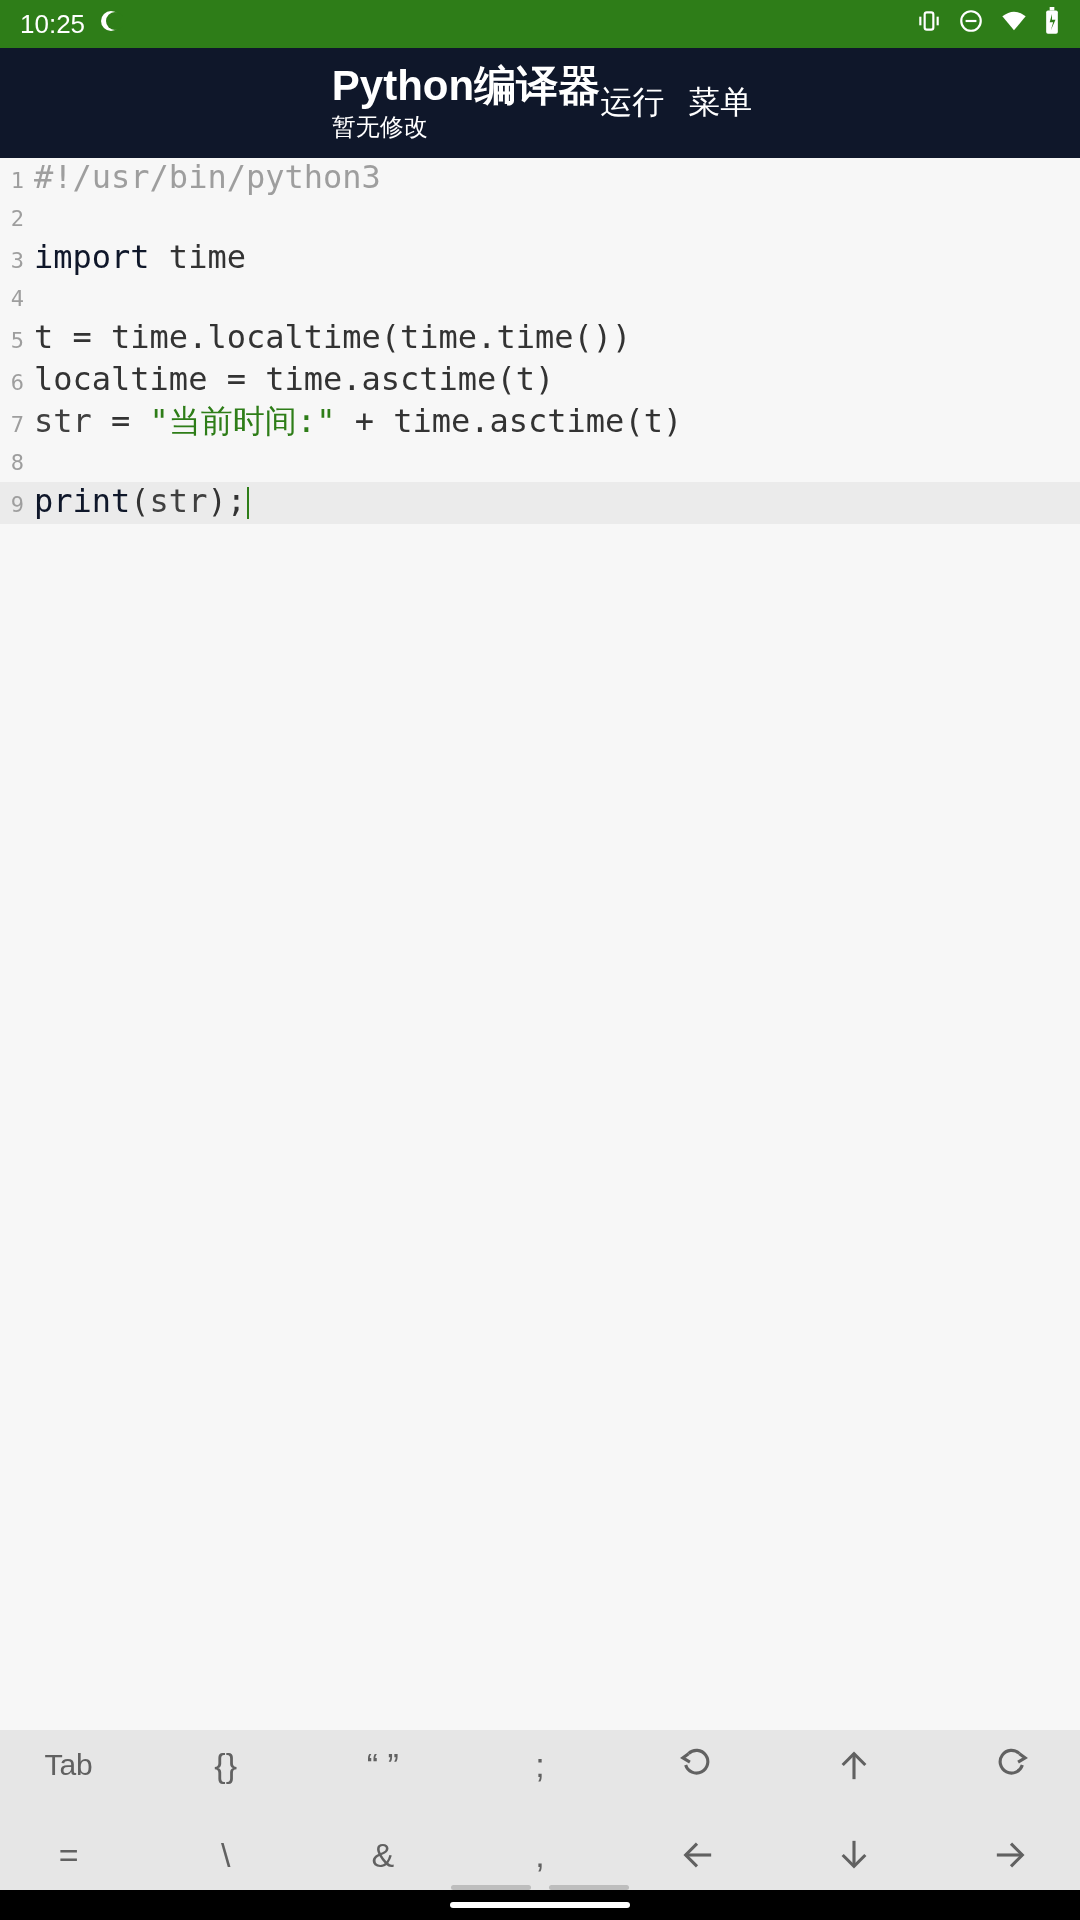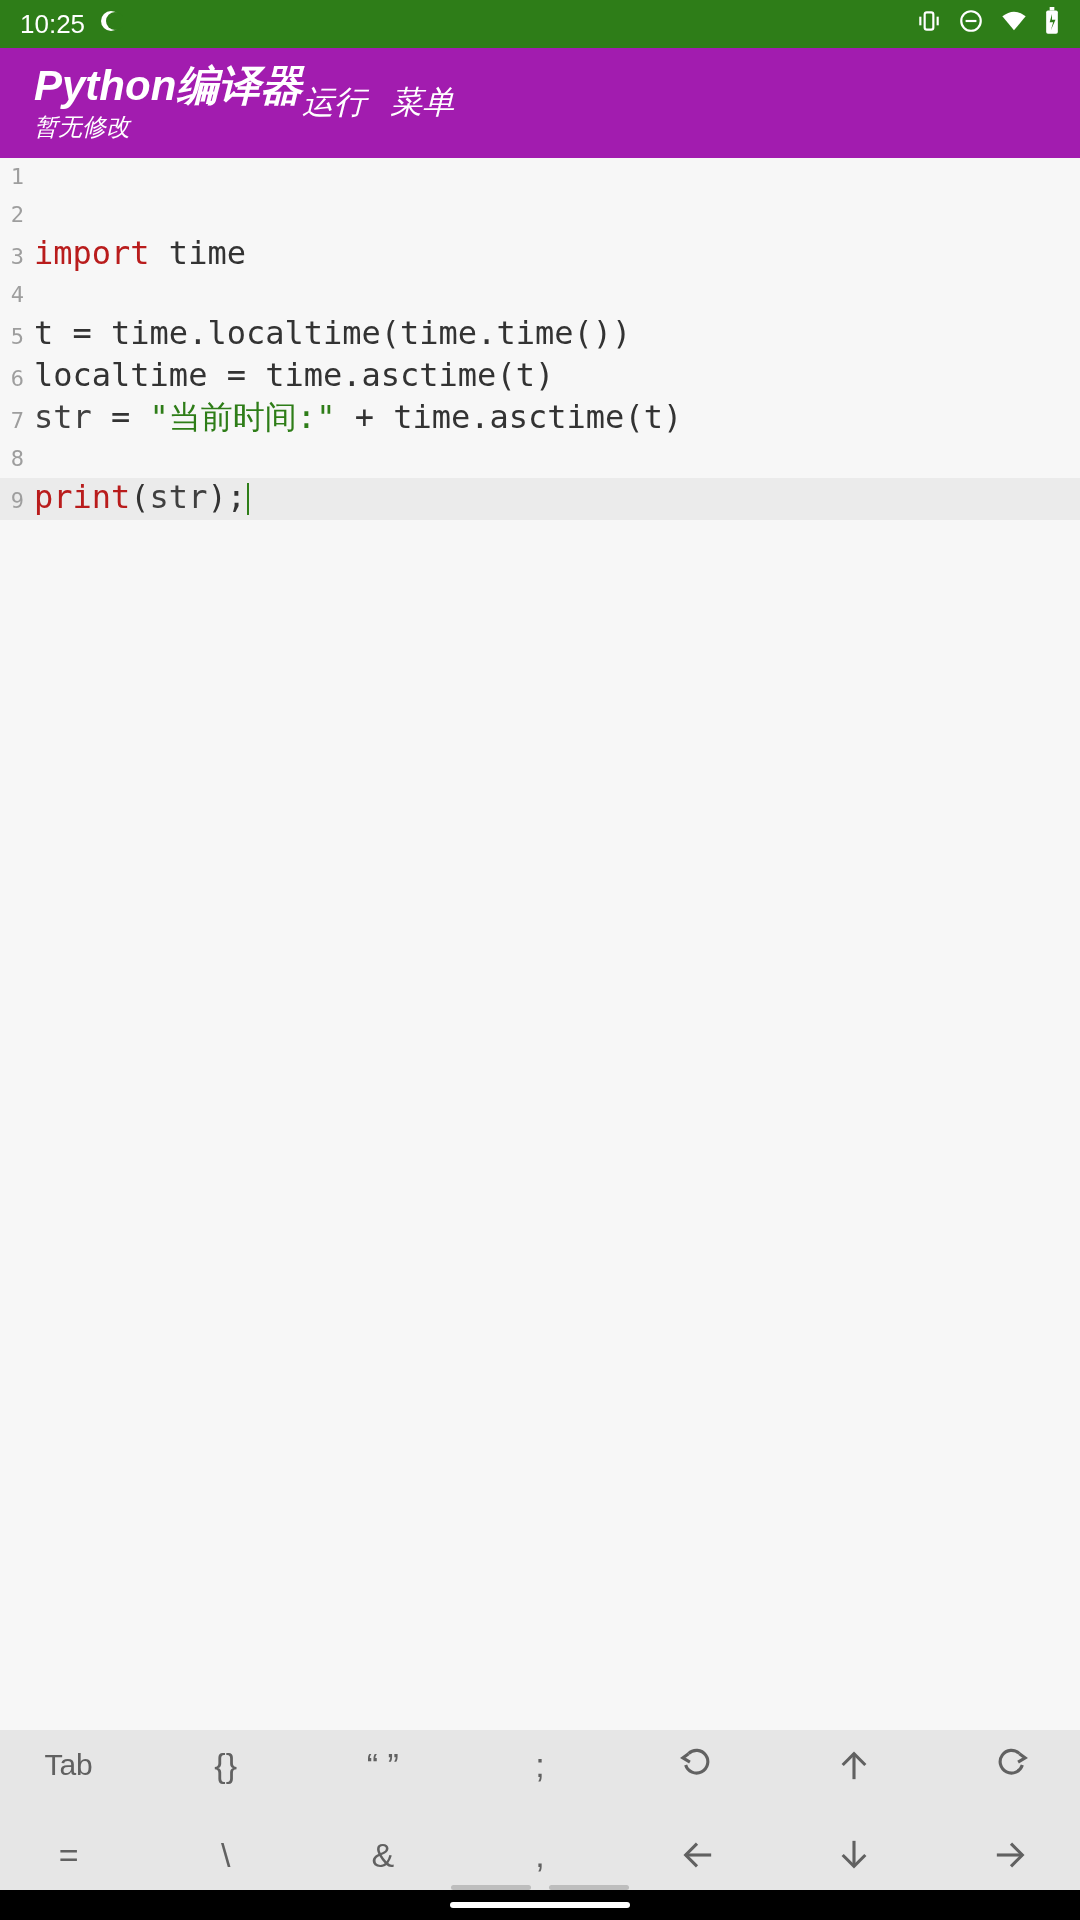--- a/index.html
+++ b/index.html
@@ -1,33 +1,33 @@
 <!DOCTYPE html>
 <html><head>
 <meta charset="utf-8">
 <style>
   * { margin: 0; padding: 0; box-sizing: border-box; }
   html, body { width: 1080px; height: 1920px; font-family: -apple-system, "Helvetica Neue", Arial, sans-serif; overflow: hidden; background: #fff; }
   .status-bar { height: 48px; background: #2e7d18; color: #fff; display: flex; align-items: center; justify-content: space-between; padding: 0 20px; font-size: 26px; font-weight: 500; }
   .status-left { display: flex; align-items: center; gap: 14px; }
   .status-right { display: flex; align-items: center; gap: 16px; }
   .status-right svg { fill: #fff; }
-  .app-bar { height: 110px; background: #a21caf; color: #fff; display: flex; align-items: center; justify-content: flex-start; padding: 0 30px 0 34px; font-style: italic; }
+  .app-bar { height: 110px; background: #0f172a; color: #fff; display: flex; align-items: center; justify-content: center; padding: 0 30px 0 34px; }
   .app-title-block { display: flex; flex-direction: column; }
   .app-title { font-size: 42px; font-weight: 600; line-height: 1.1; }
   .app-subtitle { font-size: 24px; font-weight: 400; margin-top: 2px; }
   .app-actions { display: flex; gap: 24px; font-size: 32px; }
   .app-actions span { cursor: pointer; }
   .editor { background: #f7f7f7; font-family: "Menlo", "DejaVu Sans Mono", "Consolas", monospace; font-size: 32px; line-height: 38px; height: calc(1920px - 48px - 110px - 160px - 30px); overflow: hidden; }
   .code-line { display: flex; align-items: baseline; }
   .code-line.current { background: #ebebeb; }
   .gutter { width: 30px; text-align: right; color: #9e9e9e; font-size: 22px; padding-right: 6px; user-select: none; flex-shrink: 0; }
   .code { white-space: pre; color: #333; padding-left: 4px; }
   .c-comment { color: #9e9e9e; }
-  .c-keyword { color: #b91c1c; }
+  .c-keyword { color: #0f172a; }
   .c-string  { color: #2e7d18; }
   .c-var     { color: #404040; }
   .c-text    { color: #333; }
   .cursor { display:inline-block; width:2px; height:32px; background:#2e7d18; vertical-align:middle; margin-left:1px; }
   .key-toolbar { position: absolute; bottom: 30px; left: 0; width: 1080px; height: 160px; background: #e6e6e6; display: grid; grid-template-columns: repeat(7, 1fr); grid-template-rows: 1fr 1fr; gap: 20px; }
   .key-cell { display:flex; align-items:center; justify-content:center; color:#616161; font-size:34px; cursor:pointer; }
   .key-cell svg { width:34px; height:34px; stroke:#616161; fill:none; stroke-width:2.2; }
   .nav-bar { position:absolute; bottom:0; left:0; width:1080px; height:30px; background:#000; display:flex; align-items:center; justify-content:center; gap:20px; }
   .nav-pill { width:180px; height:6px; background:#fff; border-radius:3px; }
   .toolbar-handles { position:absolute; bottom:30px; left:50%; transform:translateX(-50%); display:flex; gap:18px; }
@@ -82,20 +82,21 @@
   </div>
   <div class="app-actions">
     <span>运行</span>
     <span>菜单</span>
   </div>
 </div>
 
 <div class="editor" id="editor">
     <div class="code-line">
       <div class="gutter">1</div>
+      <div class="code"><span class="c-comment">#!/usr/bin/python3</span></div>
     </div>
     <div class="code-line">
       <div class="gutter">2</div>
       <div class="code"></div>
     </div>
     <div class="code-line">
       <div class="gutter">3</div>
       <div class="code"><span class="c-keyword">import</span><span class="c-text"> time</span></div>
     </div>
     <div class="code-line">

